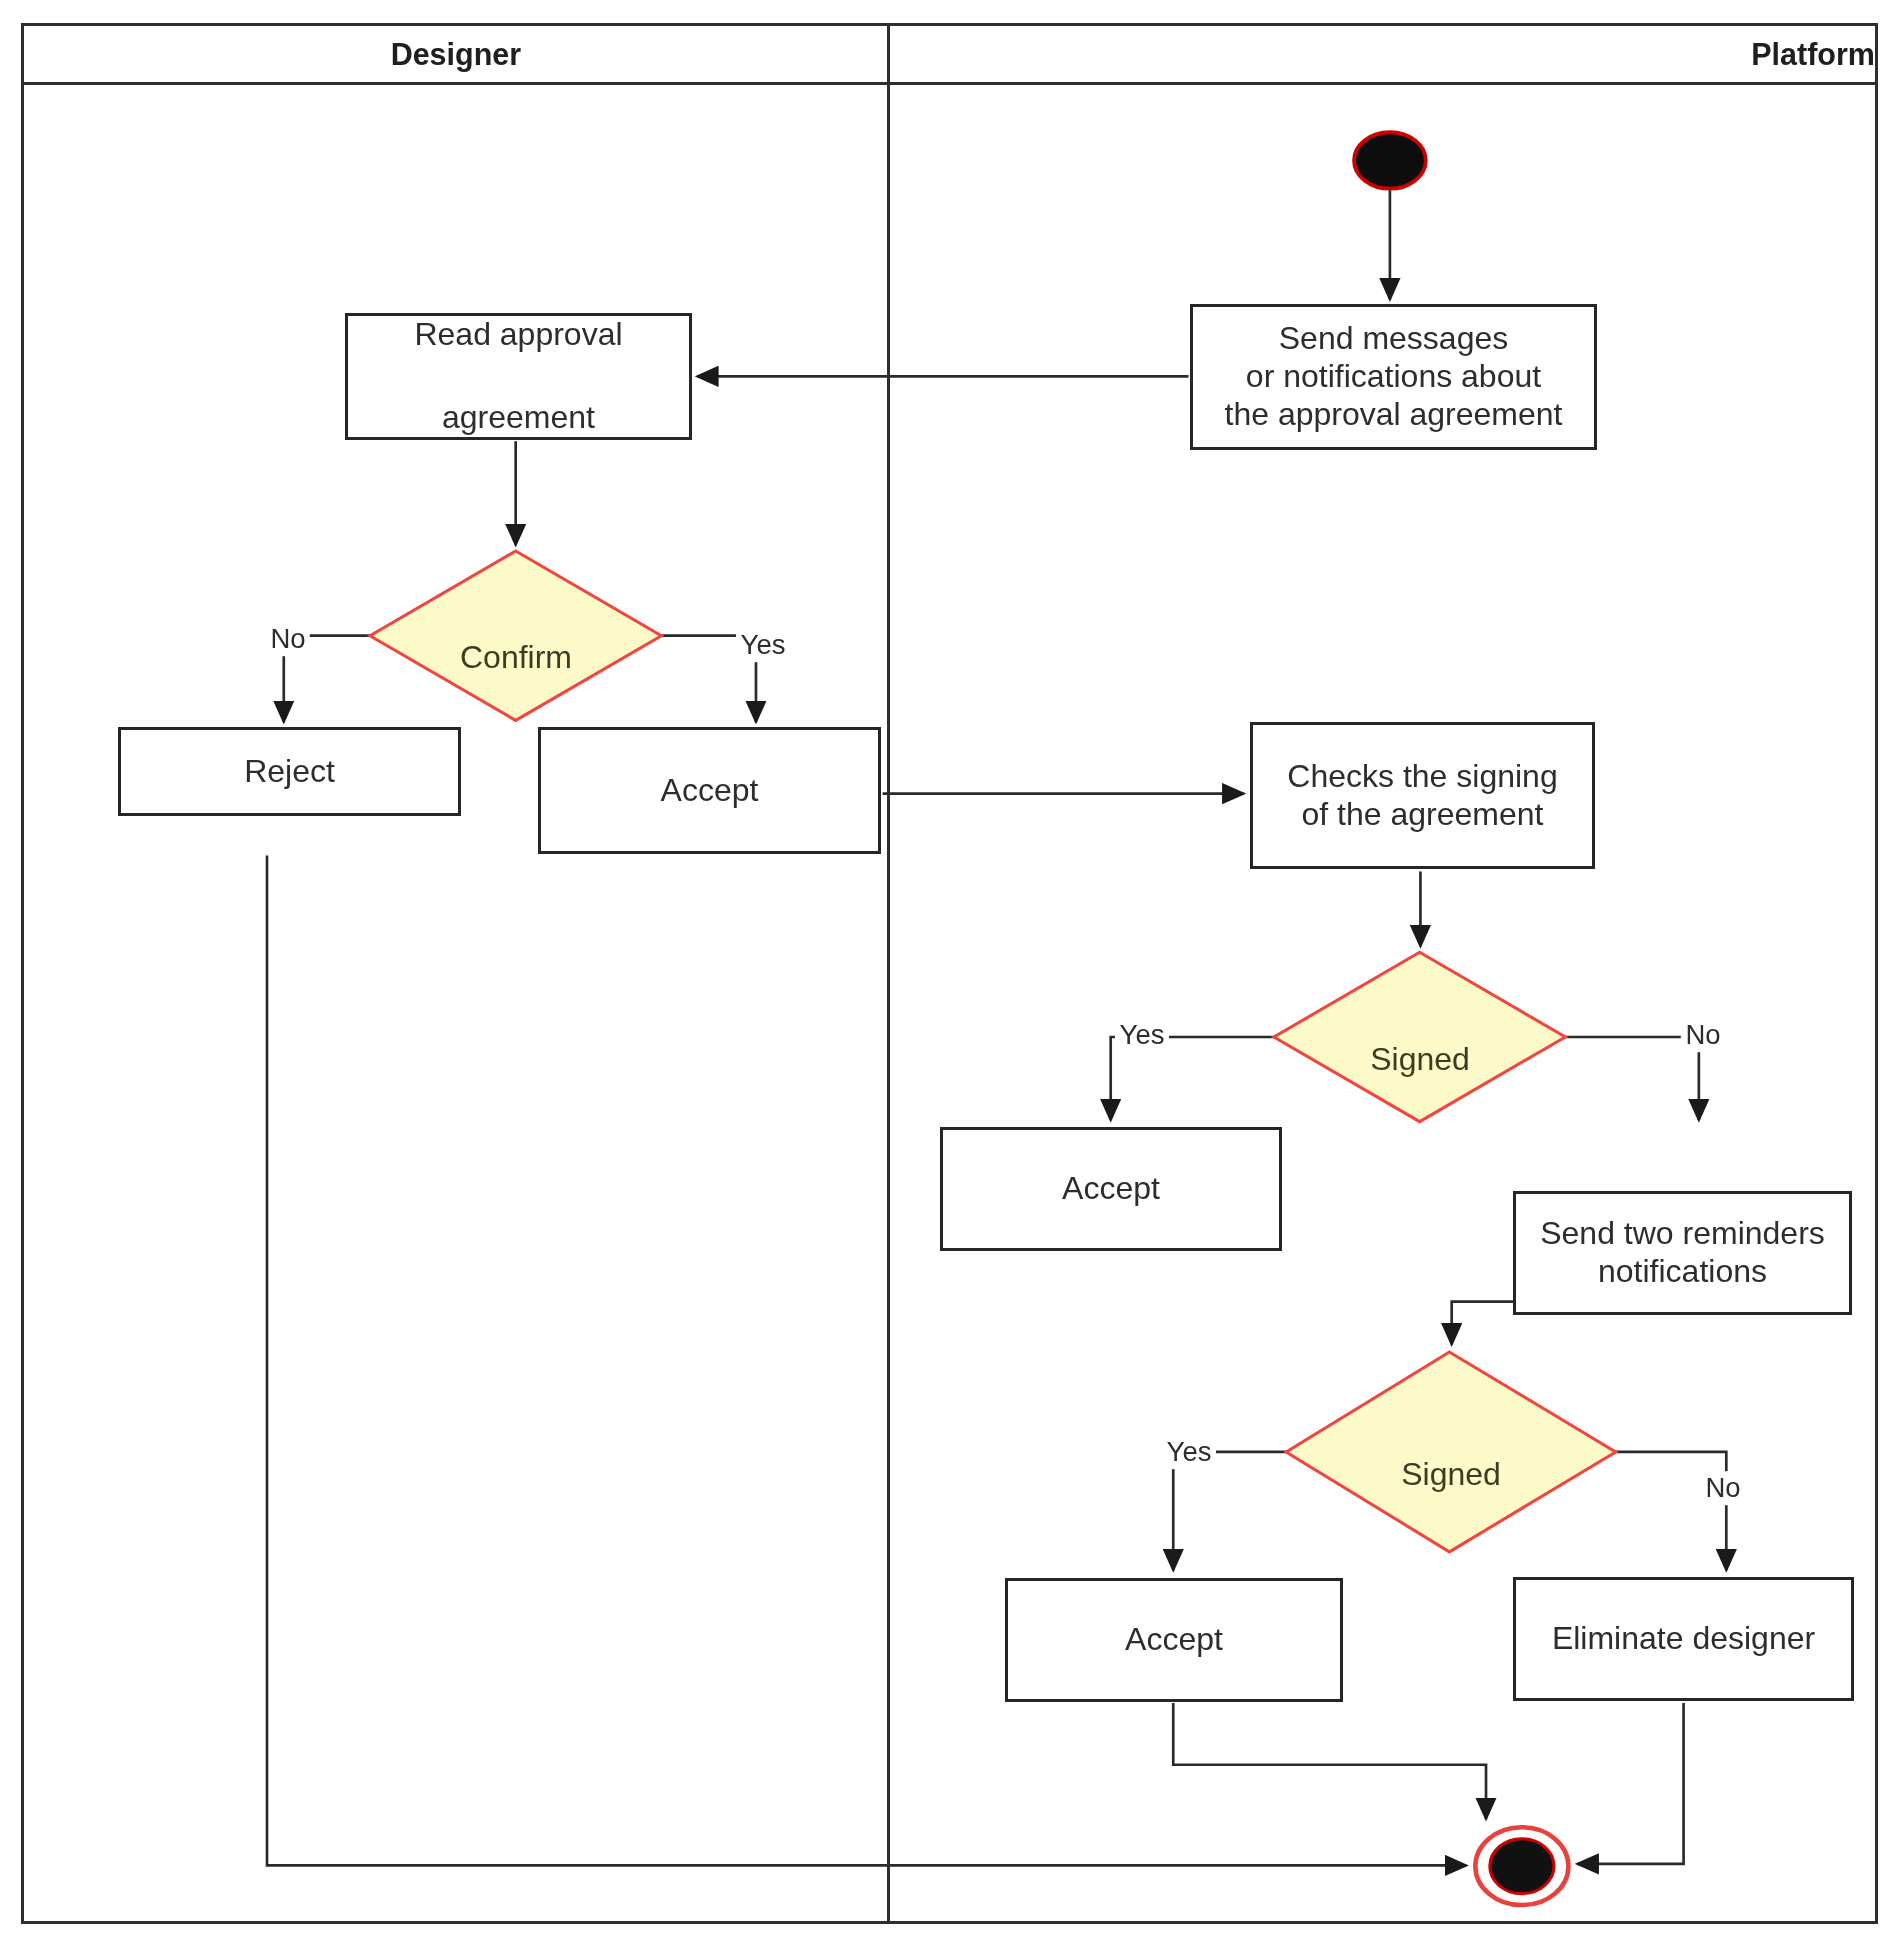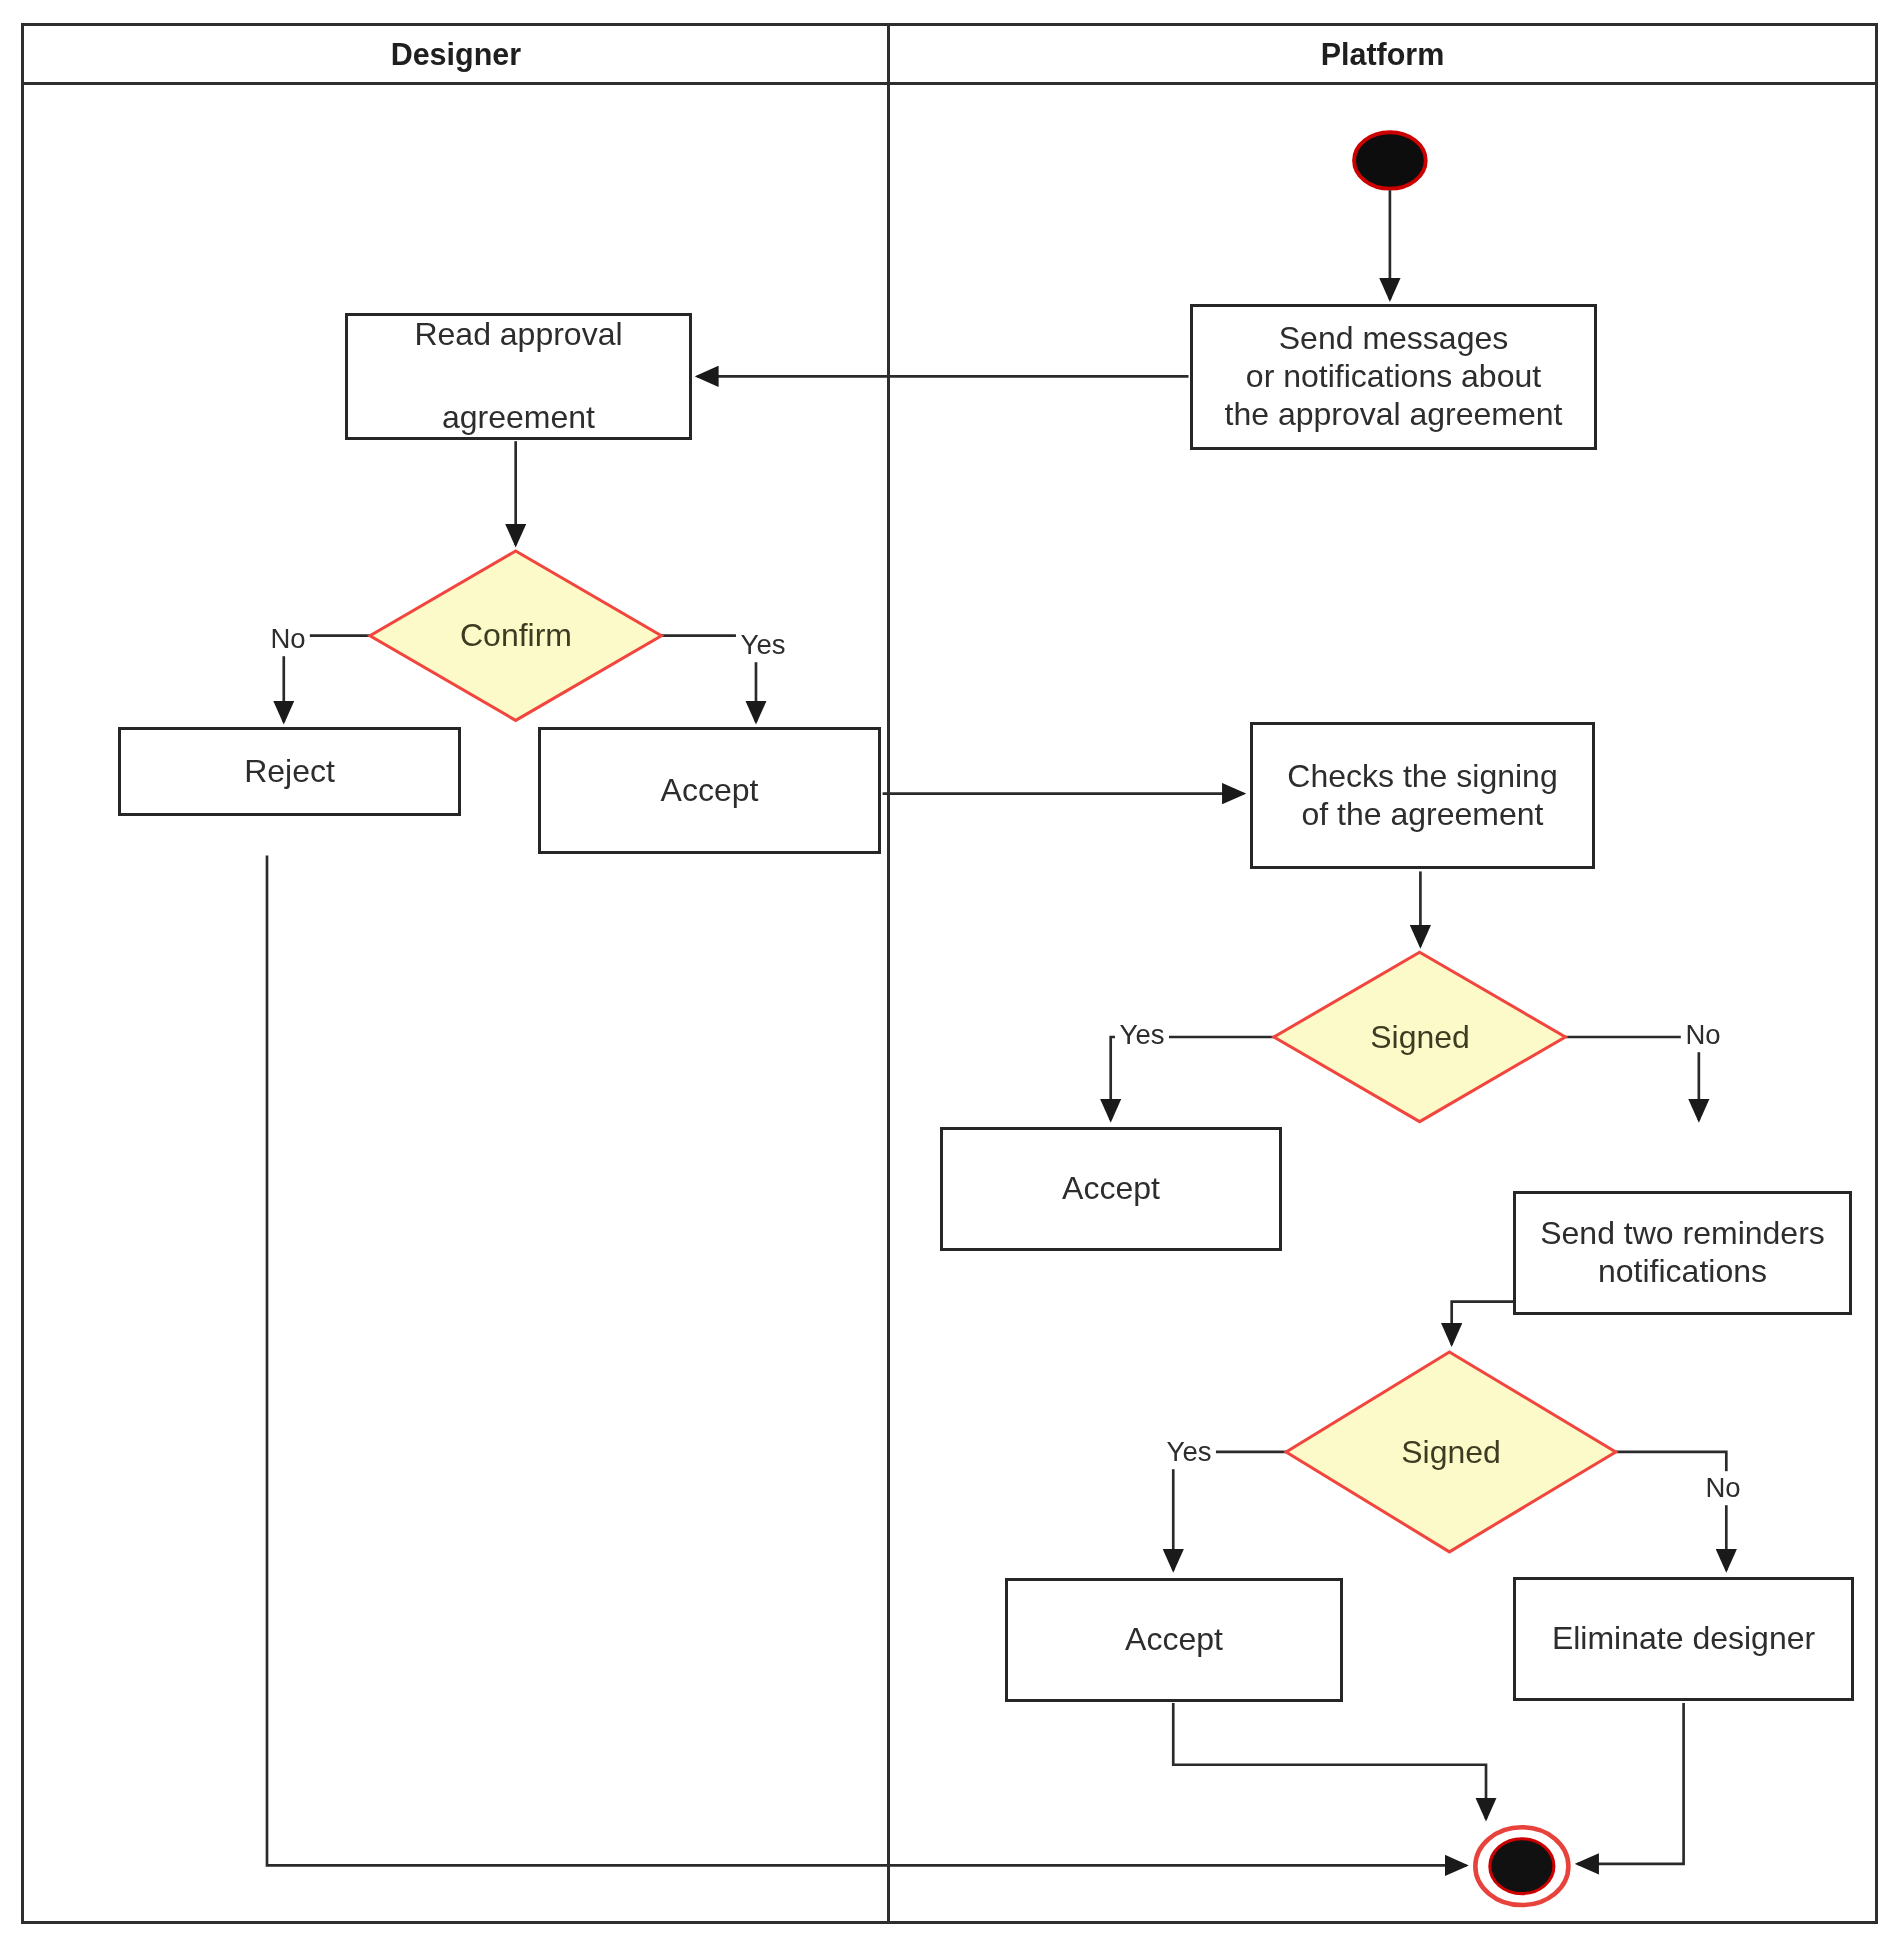--- a/index.html
+++ b/index.html
@@ -4,30 +4,30 @@
 <style>
   html,body{margin:0;padding:0;background:#ffffff;}
   body{font-family:"Liberation Sans", sans-serif;}
   .canvas{position:relative;width:1901px;height:1945px;background:#ffffff;overflow:hidden;border-radius:16px;}
 
   .frame{position:absolute;left:21.4px;top:23px;width:1851px;height:1895px;border:3.1px solid #2e2e2e;background:transparent;}
   .lane-divider{position:absolute;left:887px;top:26px;width:3.1px;height:1895px;background:#2e2e2e;}
   .lane-header{position:absolute;top:26px;height:56px;border-bottom:3.1px solid #2e2e2e;
       display:flex;align-items:center;justify-content:center;font-size:30.5px;font-weight:bold;color:#1f1f1f;}
   .lane-header.left{left:24.4px;width:863px;}
-  .lane-header.right{left:890px;width:985px;}
+  .lane-header.right{left:890px;width:985px;justify-content:flex-end;}
 
   svg.wires{position:absolute;left:0;top:0;width:1901px;height:1945px;}
 
   .node-box{position:absolute;background:#ffffff;border:3.1px solid #262626;
       display:flex;flex-direction:column;align-items:center;justify-content:center;
       text-align:center;font-size:32px;line-height:1.18;color:#2d2d2d;box-sizing:border-box;}
 
   .diamond-label{position:absolute;transform:translate(-50%,-50%);
-      font-size:32px;color:#3c3c22;white-space:nowrap;}
+      font-size:32px;color:#3c3c22;white-space:nowrap;margin-top:22px;}
 
   .edge-label{position:absolute;transform:translate(-50%,-50%);
       font-size:27.5px;color:#2d2d2d;background:#ffffff;padding:0.8px 4.6px;white-space:nowrap;}
 </style>
 </head>
 <body>
 
 <div class="canvas">
 
   <svg class="wires" viewBox="0 0 2492 2549">

